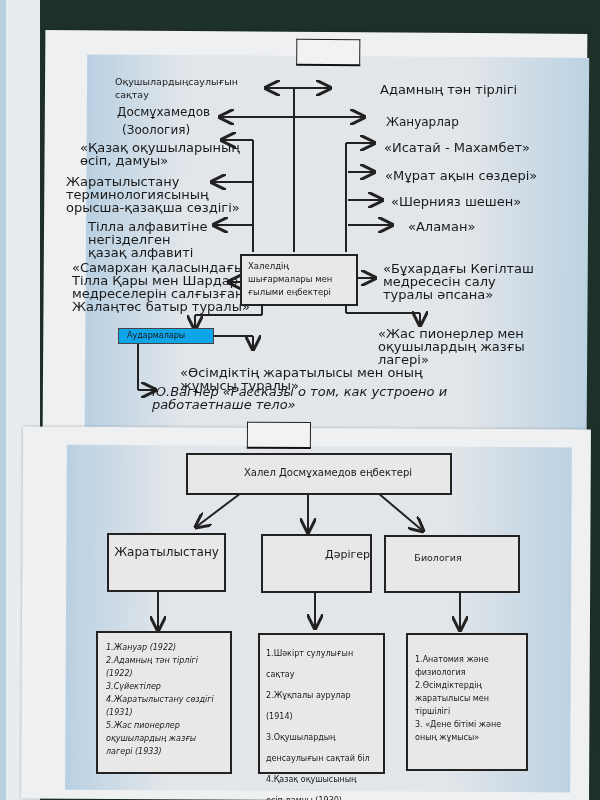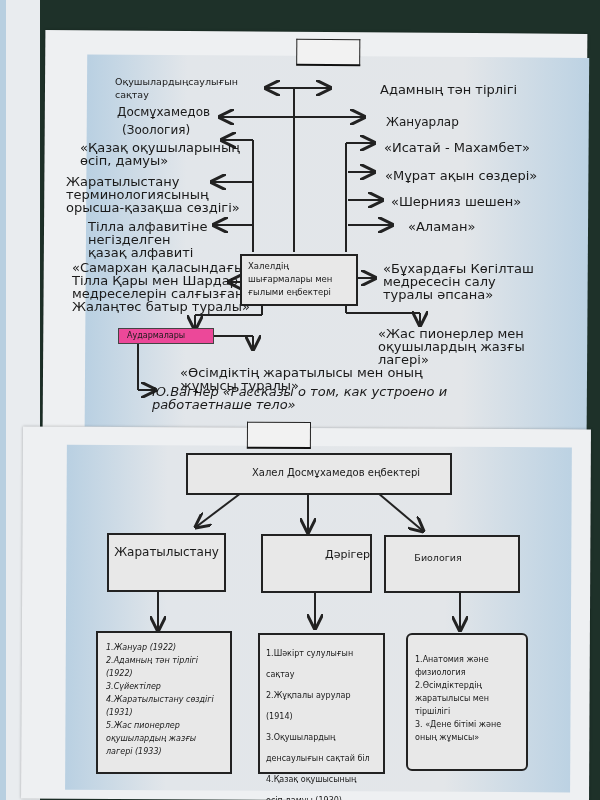--- a/index.html
+++ b/index.html
@@ -103,21 +103,21 @@
 <div class="t" style="left:378px;top:327px;">«Жас пионерлер мен
 оқушылардың  жазғы
 лагері»</div>
 
 <div class="box" style="left:240px;top:254px;width:114px;height:48px;">
   <div class="t sm" style="left:6px;top:4px;font-size:8.5px;line-height:13px;">Халелдің
 шығармалары мен
 ғылыми еңбектері</div>
 </div>
 
-<div class="abs" style="left:118px;top:328px;width:94px;height:14px;border:1px solid #444;background:#ec4899;">
+<div class="abs" style="left:118px;top:328px;width:94px;height:14px;border:1px solid #444;background:#0ea5e9;">
   <div class="t sm" style="left:8px;top:1px;">Аудармалары</div>
 </div>
 <div class="t" style="left:180px;top:366px;">«Өсімдіктің жаратылысы мен оның
 жұмысы туралы»</div>
 <div class="t" style="left:152px;top:385px;font-style:italic;">Ю.Вагнер «Рассказы о том, как устроено и
 работаетнаше тело»</div>
 
 <div class="sheet sheet2">
   <div class="inner"></div>
   <div class="tab" style="left:224px;top:-6px;width:62px;height:24px;"></div>
@@ -133,21 +133,21 @@
     <line x1="241" y1="493" x2="196" y2="527" marker-end="url(#ah2)"></line>
     <line x1="308" y1="493" x2="308" y2="532" marker-end="url(#ah2)"></line>
     <line x1="378" y1="493" x2="423" y2="531" marker-end="url(#ah2)"></line>
     <line x1="158" y1="592" x2="158" y2="630" marker-end="url(#ah2)"></line>
     <line x1="315" y1="592" x2="315" y2="628" marker-end="url(#ah2)"></line>
     <line x1="460" y1="592" x2="460" y2="630" marker-end="url(#ah2)"></line>
   </g>
 </svg>
 
 <div class="box" style="left:186px;top:453px;width:262px;height:38px;">
-  <div class="t" style="left:16px;top:11px;width:264px;text-align:center;font-size:10px;">Халел Досмұхамедов еңбектері</div>
+  <div class="t" style="left:8px;top:11px;width:264px;text-align:center;font-size:10px;">Халел Досмұхамедов еңбектері</div>
 </div>
 
 <div class="box" style="left:107px;top:533px;width:115px;height:55px;">
   <div class="t lg" style="left:0;top:9px;width:115px;text-align:center;">Жаратылыстану</div>
 </div>
 <div class="box" style="left:261px;top:534px;width:107px;height:55px;">
   <div class="t" style="left:0;top:12px;width:107px;text-align:right;font-size:11px;">Дәрігер</div>
 </div>
 <div class="box" style="left:384px;top:535px;width:104px;height:54px;padding-left:28px;">
   <div class="t" style="left:0;top:14px;width:104px;text-align:center;font-size:9.5px;">Биология</div>
@@ -167,21 +167,21 @@
 <div class="box" style="left:258px;top:633px;width:123px;height:137px;">
   <div class="t sm" style="left:6px;top:8px;line-height:21px;">1.Шәкірт сулулығын
 сақтау
 2.Жұқпалы аурулар
 (1914)
 3.Оқушылардың
 денсаулығын сақтай біл
 4.Қазақ оқушысының
 өсіп дамуы (1930)</div>
 </div>
-<div class="box" style="left:406px;top:633px;width:118px;height:134px;border-radius:6px;">
+<div class="box" style="left:406px;top:633px;width:118px;height:134px;">
   <div class="t sm" style="left:7px;top:18px;line-height:13px;">1.Анатомия және
 физиология
 2.Өсімдіктердің
 жаратылысы мен
 тіршілігі
 3. «Дене бітімі және
 оның жұмысы»</div>
 </div>
 
 </body></html>

